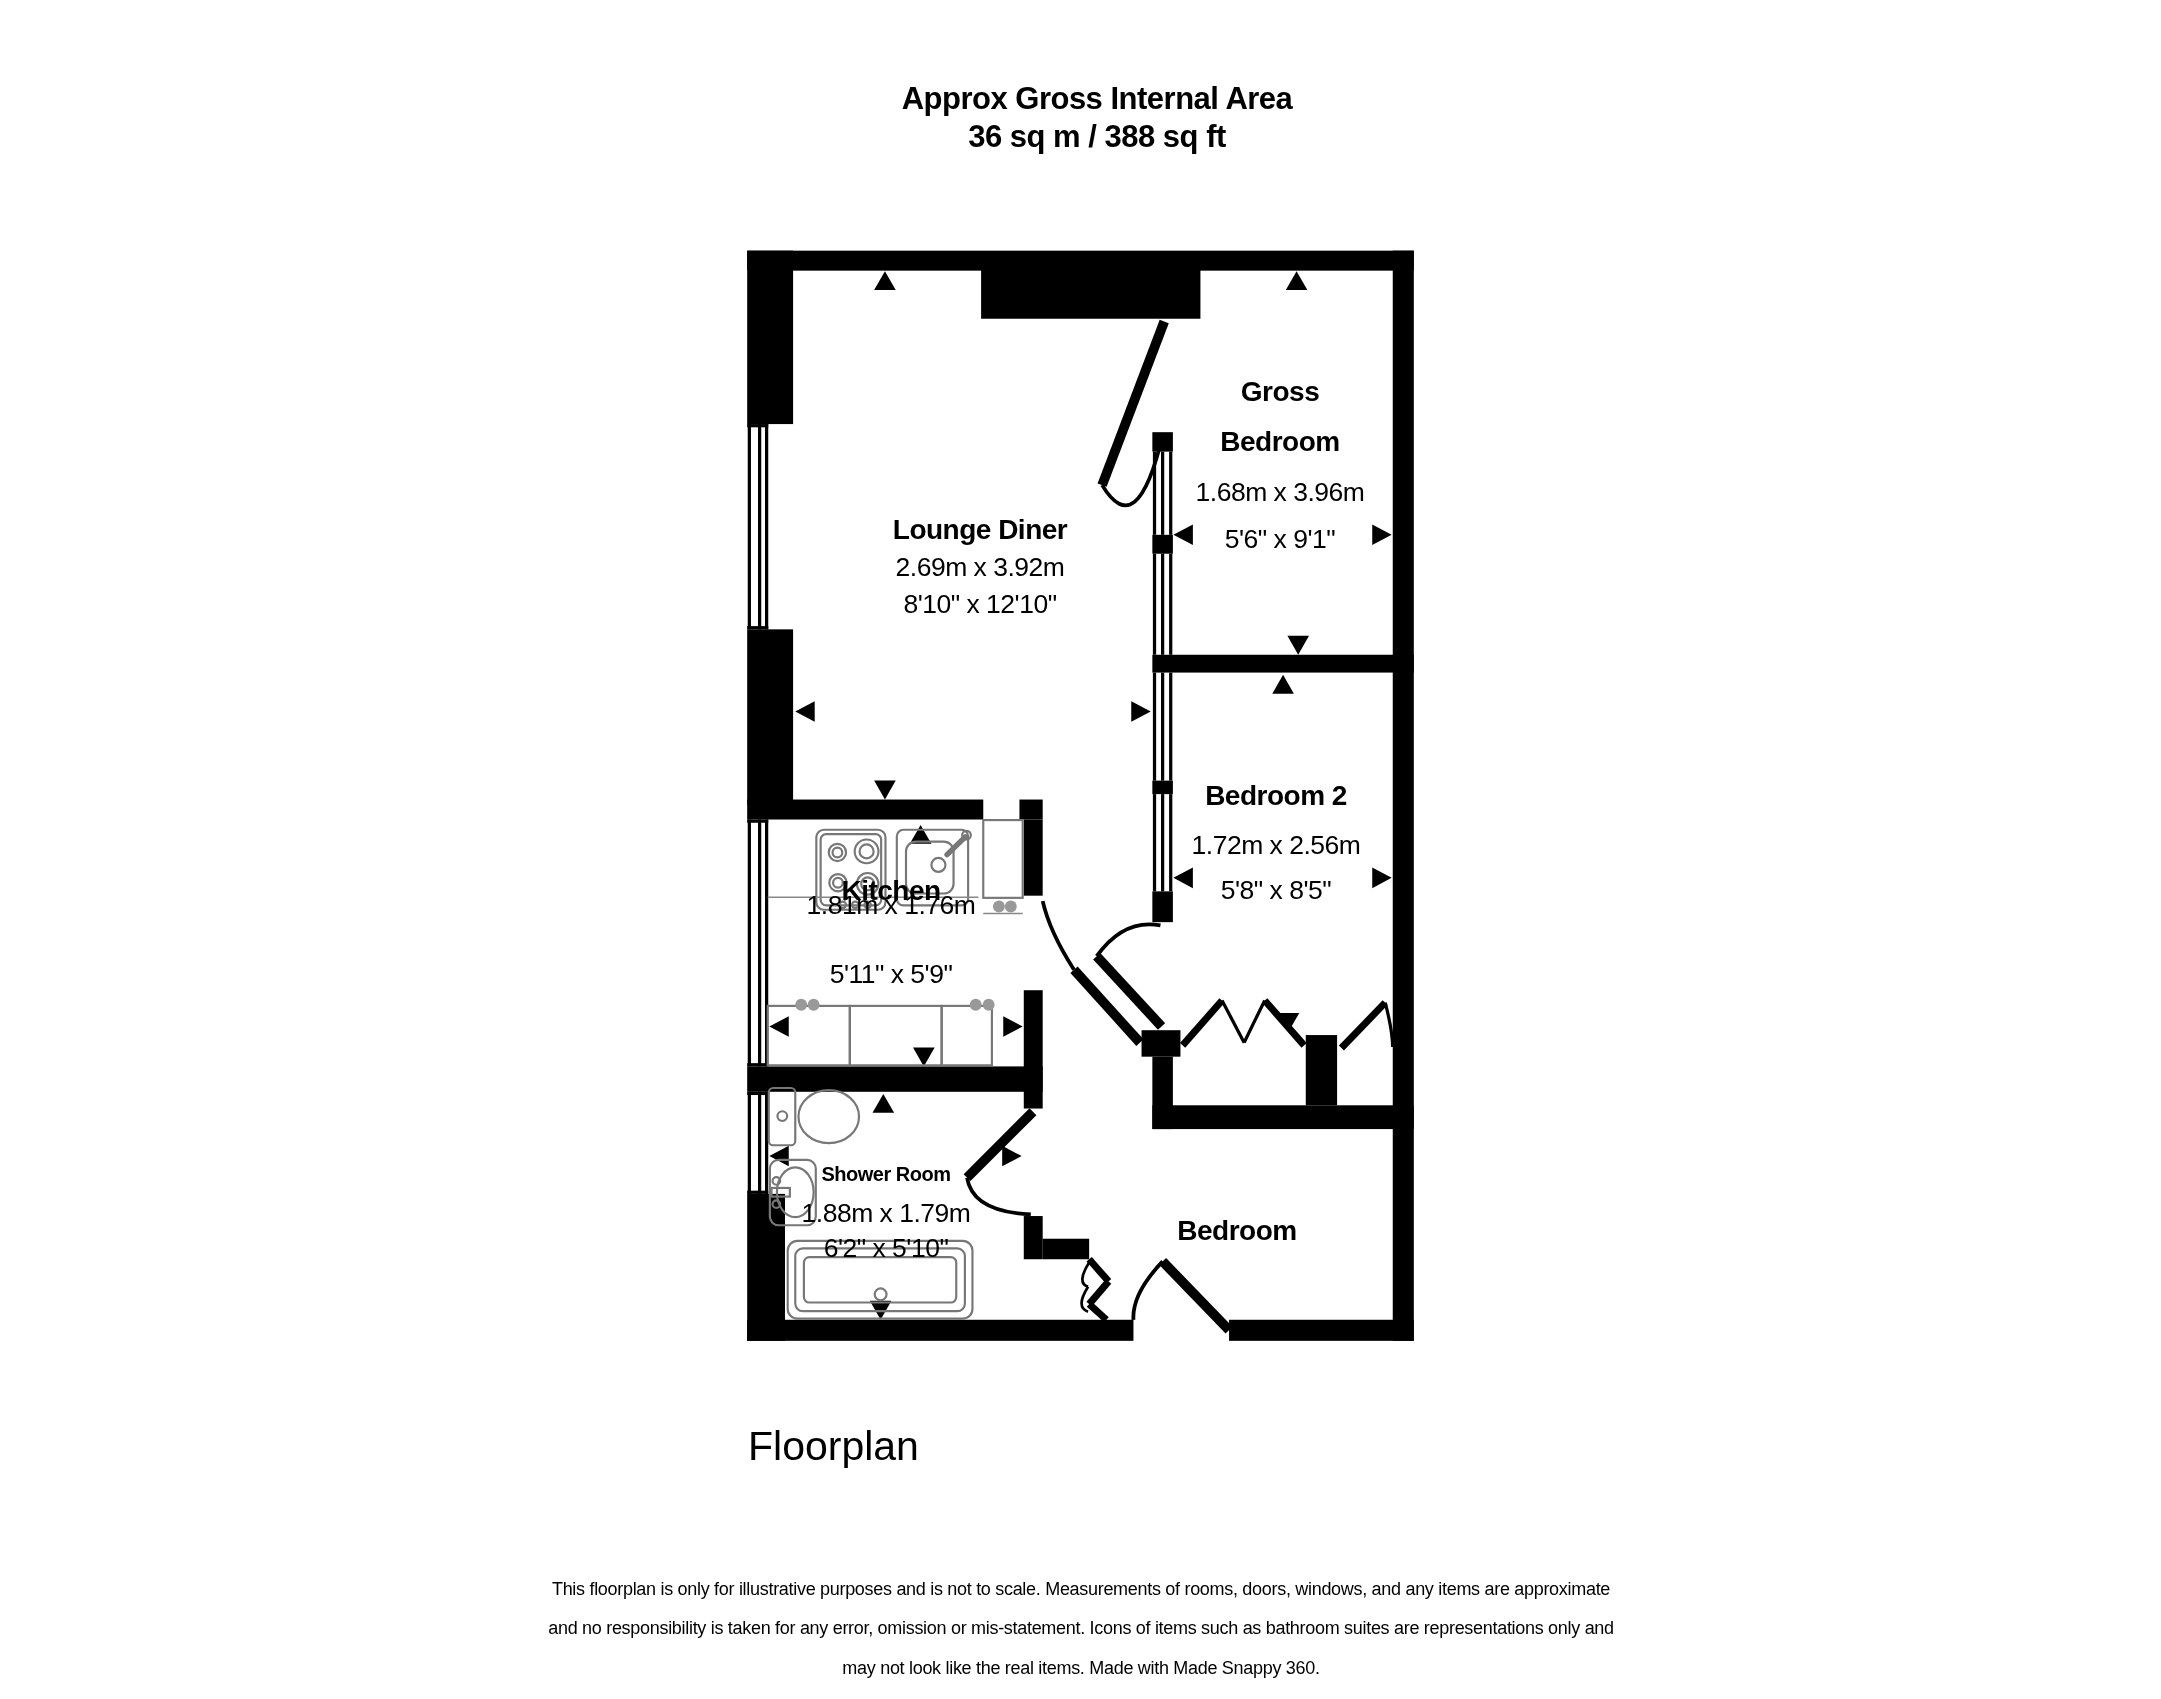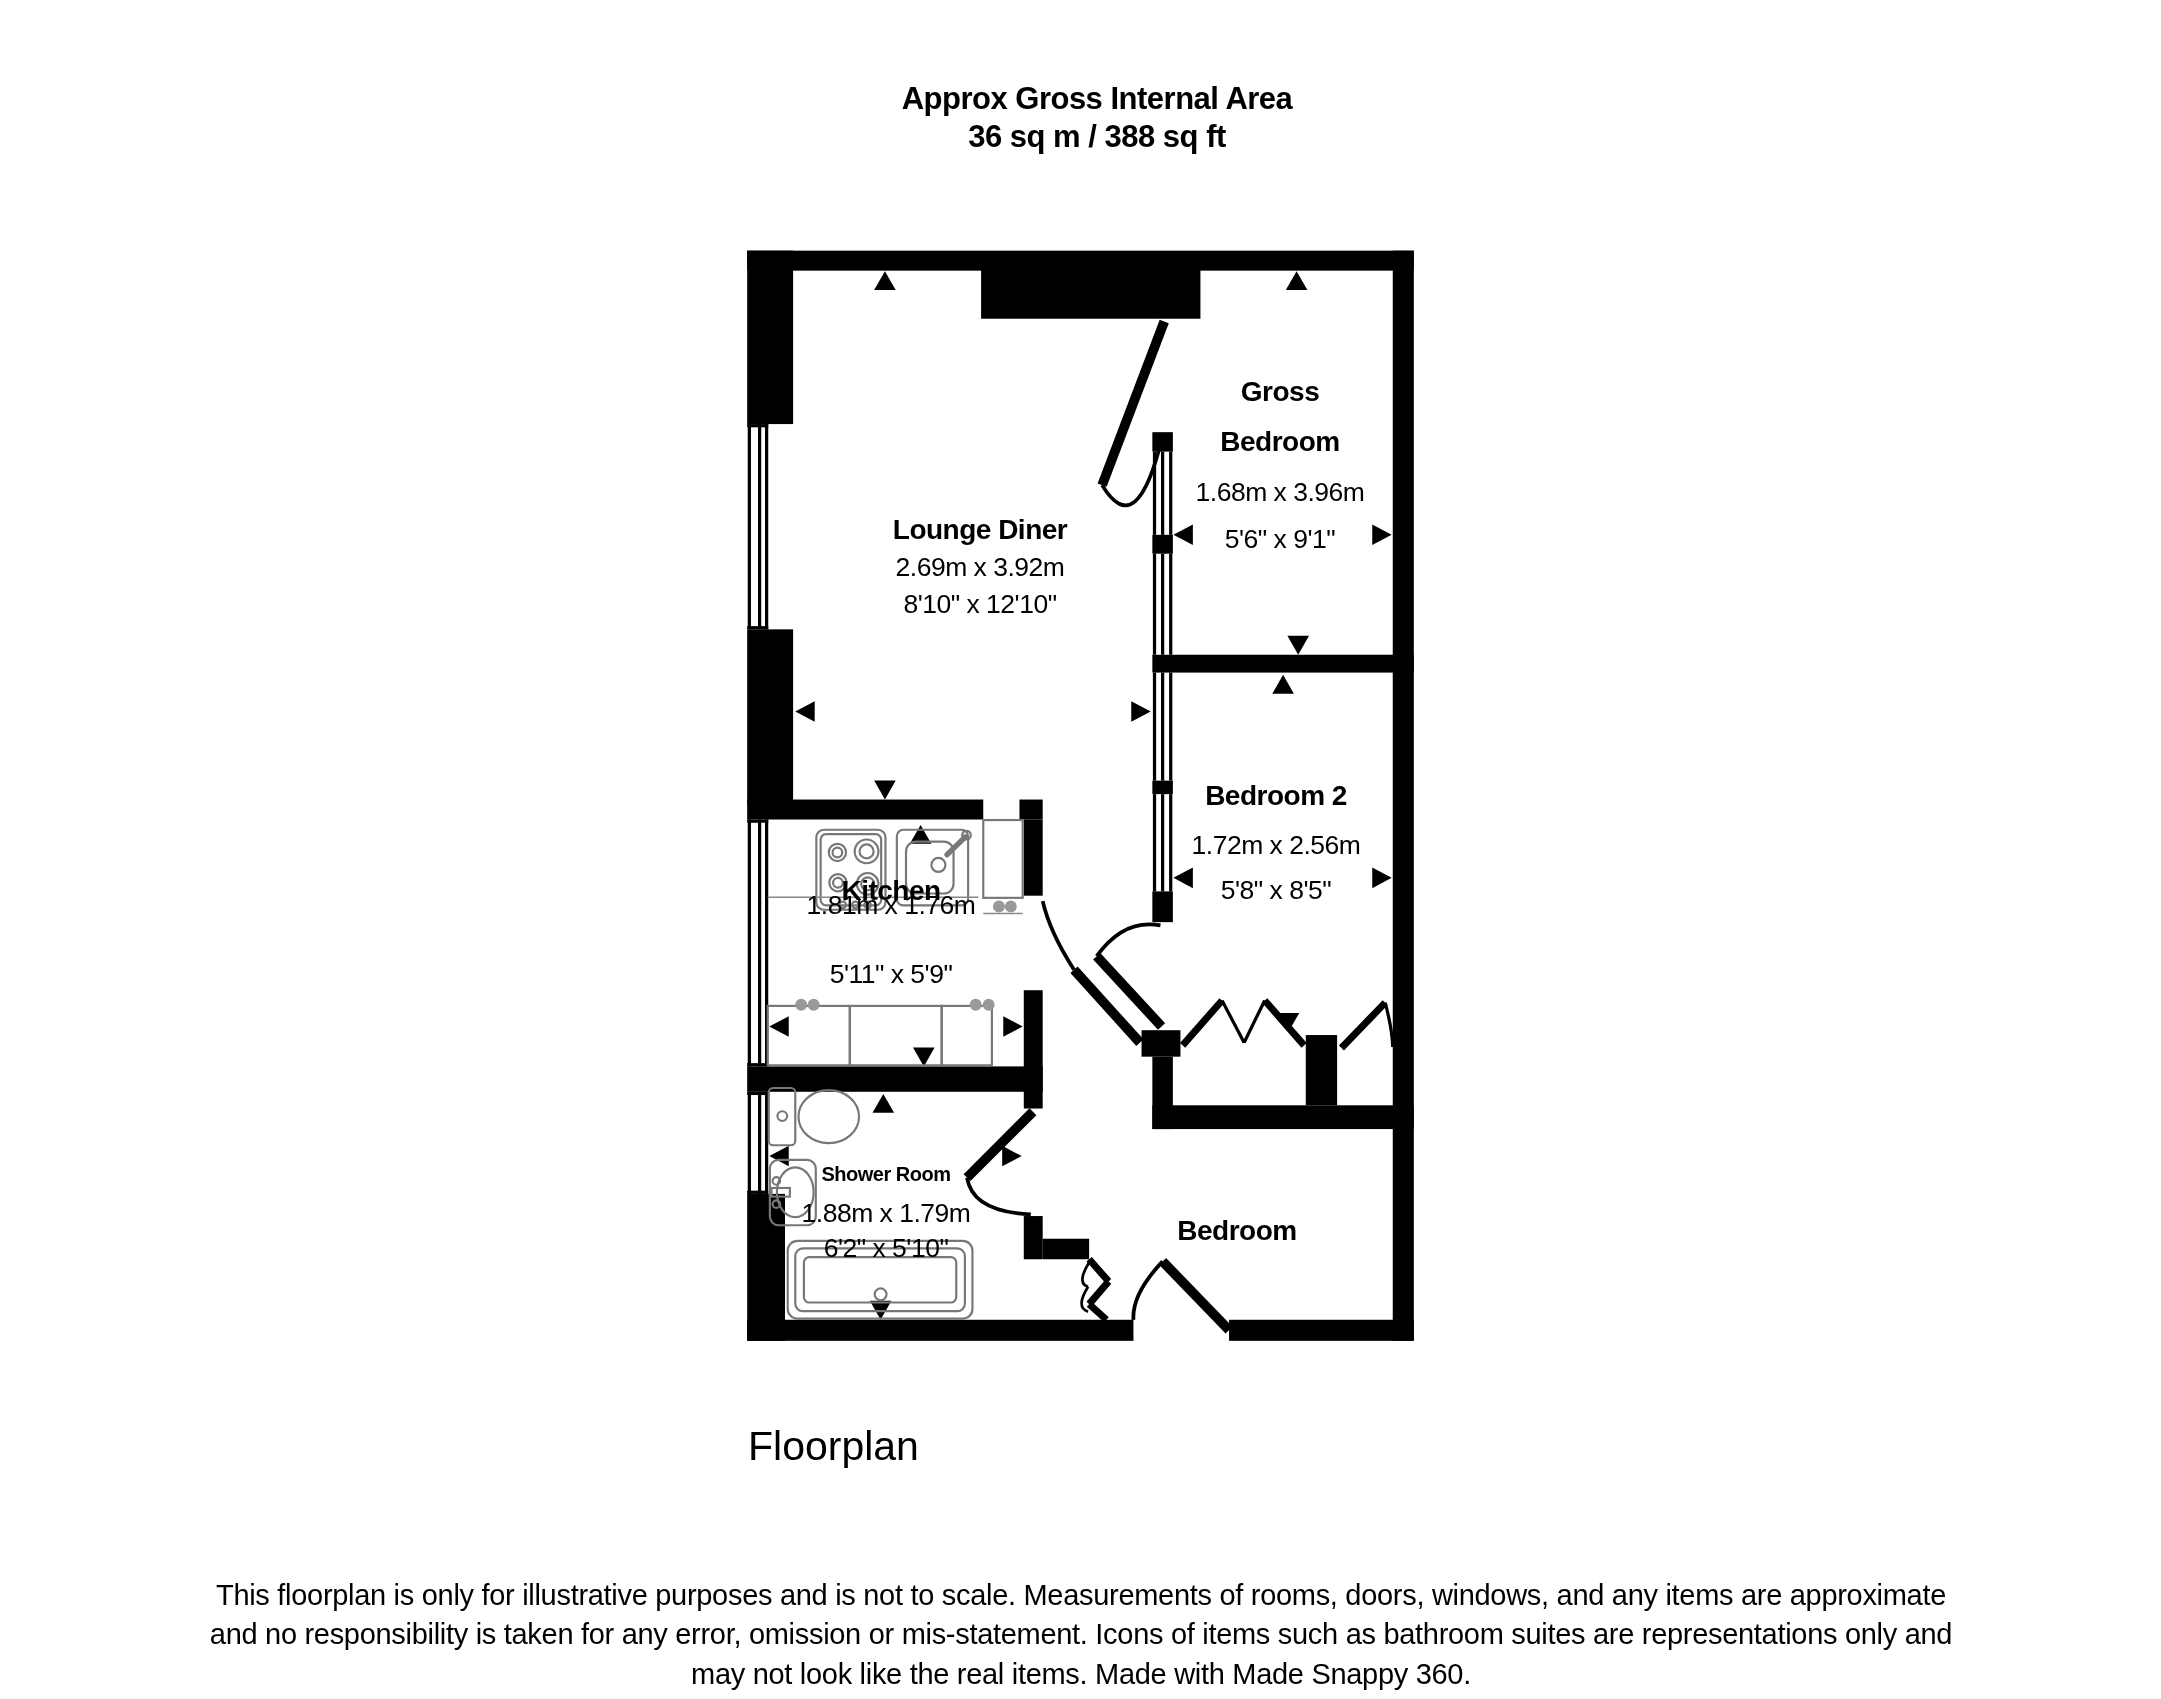--- a/index.html
+++ b/index.html
@@ -3,21 +3,21 @@
 <meta charset="utf-8">
 <style>
   html,body{margin:0;padding:0;background:#fff;}
   body{width:2161px;height:1699px;position:relative;font-family:"Liberation Sans",sans-serif;color:#000;}
   #plan-svg{position:absolute;left:0;top:0;}
   .lbl{position:absolute;transform:translateX(-50%);white-space:nowrap;text-align:center;}
   .room-name{font-weight:bold;font-size:28px;letter-spacing:-0.5px;}
   .room-dim{font-size:26.5px;letter-spacing:-0.5px;}
   .title-line{font-weight:bold;font-size:31px;letter-spacing:-0.5px;}
   .caption{position:absolute;font-size:41px;white-space:nowrap;}
-  .disc{font-size:29px;letter-spacing:-0.3px;}
+  .disc{font-size:18px;letter-spacing:-0.3px;}
 </style>
 </head>
 <body>
 
 <svg id="plan-svg" width="2161" height="1699" viewBox="0 0 4000 3145" xmlns="http://www.w3.org/2000/svg">
 
   <g fill="#000">
     <rect x="1383" y="464" width="1234" height="37"></rect>
     <rect x="2578" y="464" width="39" height="2018"></rect>
     <rect x="1383" y="2443" width="715" height="39"></rect>

